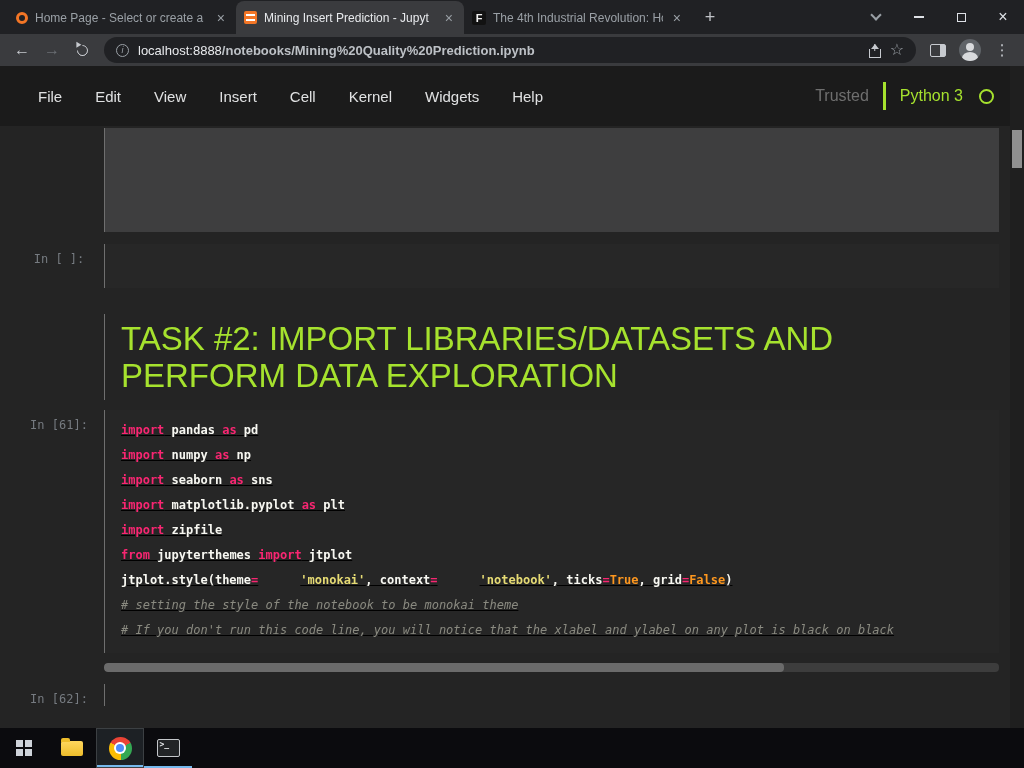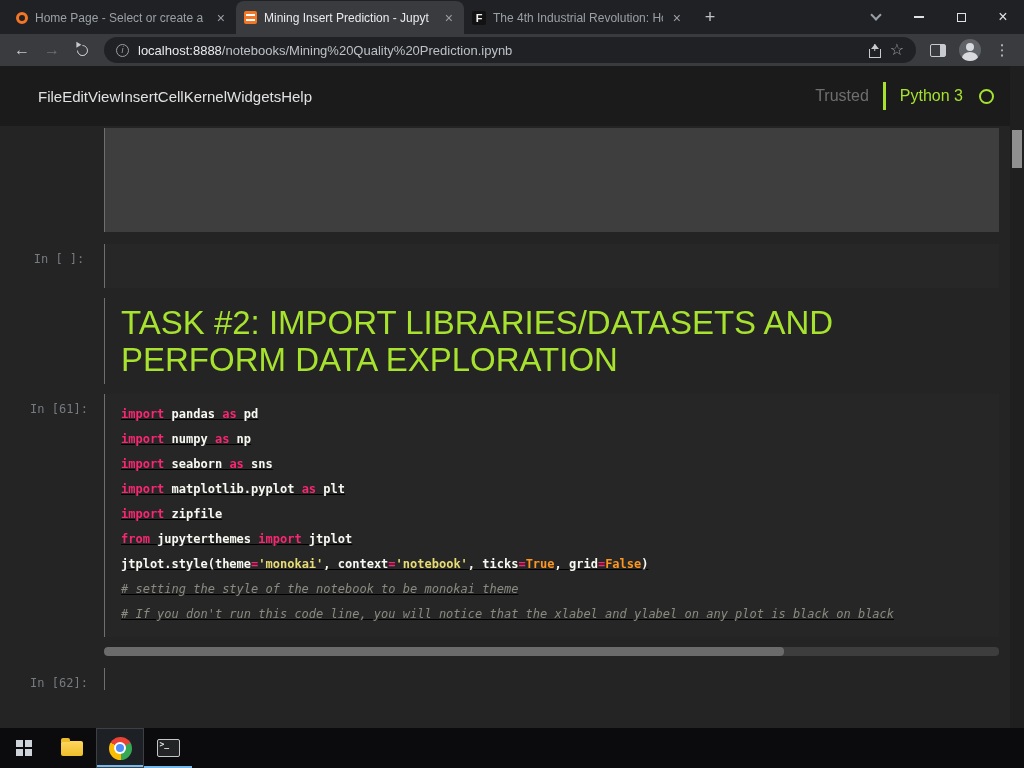--- a/index.html
+++ b/index.html
@@ -40,62 +40,62 @@
   .nav-btn.disabled { color:#6b6f74; }
   .refresh-glyph { width:11px; height:11px; border:1.8px solid #c7cacf; border-radius:50%;
                    border-left-color:transparent; transform:rotate(45deg); position:relative; }
   .refresh-glyph::after { content:""; position:absolute; left:-4px; top:-2px;
                    border:3.5px solid transparent; border-bottom:5px solid #c7cacf; transform:rotate(45deg); }
   .omnibox { flex:1; height:26px; margin:0 6px; background:#202124; border-radius:13px;
              display:flex; align-items:center; padding:0 12px; gap:9px; font-size:13px; }
   .info-glyph { width:13px; height:13px; border:1.4px solid #9aa0a6; border-radius:50%;
                 color:#9aa0a6; font-size:9px; font-style:italic; display:flex; align-items:center; justify-content:center; flex:none; }
   .url-text { flex:1; white-space:nowrap; overflow:hidden; color:#e8eaed; }
-  .url-path { color:#bdc1c6; }
+  .url-path { color:#bdc1c6;font-weight:bold; }
   .share-glyph { position:relative; width:12px; height:9px; border:1.5px solid #c7cacf; border-top:none; margin-top:6px; }
   .share-glyph::before { content:""; position:absolute; left:50%; top:-5px; width:1.5px; height:7px;
                          background:#c7cacf; transform:translateX(-50%); }
   .share-glyph::after { content:""; position:absolute; left:50%; top:-9px; transform:translateX(-50%);
                         border:4px solid transparent; border-bottom:5px solid #c7cacf; }
   .star-glyph { color:#9aa0a6; font-size:16px; line-height:1; }
   .panel-glyph { width:16px; height:13px; border:1.5px solid #c7cacf; border-radius:2px; position:relative; }
   .panel-glyph::after { content:""; position:absolute; top:0; bottom:0; right:0; width:5px; background:#c7cacf; }
   .avatar { width:22px; height:22px; border-radius:50%; background:#5f6368; position:relative; overflow:hidden; margin:0 5px; }
   .avatar::before { content:""; position:absolute; top:4px; left:7px; width:8px; height:8px; border-radius:50%; background:#d8dadd; }
   .avatar::after { content:""; position:absolute; top:13px; left:3px; width:16px; height:12px; border-radius:50%; background:#d8dadd; }
   .kebab-glyph { color:#c7cacf; font-size:15px; }
 
   
   .page { position:relative; height:662px; }
   .jp-header { height:60px; background:#1b1b1b; display:flex; align-items:center; padding:0 30px 0 38px; }
-  .jp-menu { display:flex; }
+  .jp-menu { display:flex; gap:33px; }
   .jp-menu span { color:#e0e1e2; font-size:15px; cursor:default; }
   .jp-right { margin-left:auto; display:flex; align-items:center; gap:14px; }
   .trusted { color:#6f6f6f; font-size:16px; }
   .kernel-divider { width:3px; height:28px; background:#a6e22e; }
   .kernel-name { color:#a6e22e; font-size:16px; }
   .kernel-circle { width:15px; height:15px; border:2px solid #a6e22e; border-radius:50%; margin-left:2px; }
 
   
   .nb-body { height:602px; overflow:hidden; padding:2px 25px 0 20px; background:#242424; }
   .cell { display:flex; margin-bottom:10px; }
   .prompt-col { width:84px; flex:none; text-align:center; padding:8px 6px 0 0;
                 font-family:"DejaVu Sans Mono", monospace; font-size:12px; color:#767b81; white-space:pre; }
   .input-col { flex:1; border-left:1px solid #6f6f6f; min-width:0; }
   .output-block { height:104px; background:#3e3e3f; }
   .top-block { margin-bottom:12px; }
   .empty-input { height:44px; background:#272727; }
-  .md-input { padding:6px 0 6px 16px; }
+  .md-input { padding:6px 0 6px 16px;margin-top:16px; }
   .md-heading { color:#a6e22e; font-size:33px; line-height:37px; font-weight:400; white-space:nowrap; }
   .code-input { background:#262626; padding:8px 0 10px 16px; }
   .code-line { font-family:"DejaVu Sans Mono", monospace; font-size:12px; line-height:25px; white-space:pre; overflow:hidden;text-decoration:underline; }
   .tok-kw  { color:#f92672; font-weight:700; }
   .tok-pl  { color:#f8f8f2; font-weight:700; }
   .tok-op  { color:#f92672; font-weight:700; }
-  .tok-str { color:#e6db74; font-weight:700; }
+  .tok-str { color:#e6db74; font-weight:700;margin-left:42px; }
   .tok-bool{ color:#fd971f; font-weight:700; }
   .tok-cm  { color:#8a8a80; font-style:italic; font-weight:400; }
   .hscroll { margin:6px 0 12px 84px; height:9px; background:#3d3d3d; border-radius:4px; overflow:hidden; }
   .hscroll-thumb { width:76%; height:100%; background:#6b6b6b; border-radius:4px; }
   .next-cell { margin-bottom:16px; }
 
   
   .vscroll { position:absolute; top:0; right:0; width:14px; height:100%; background:#1f1f1f; }
   .vscroll-thumb { position:absolute; top:64px; left:2px; width:10px; height:38px; background:#8f8f8f; }
 

